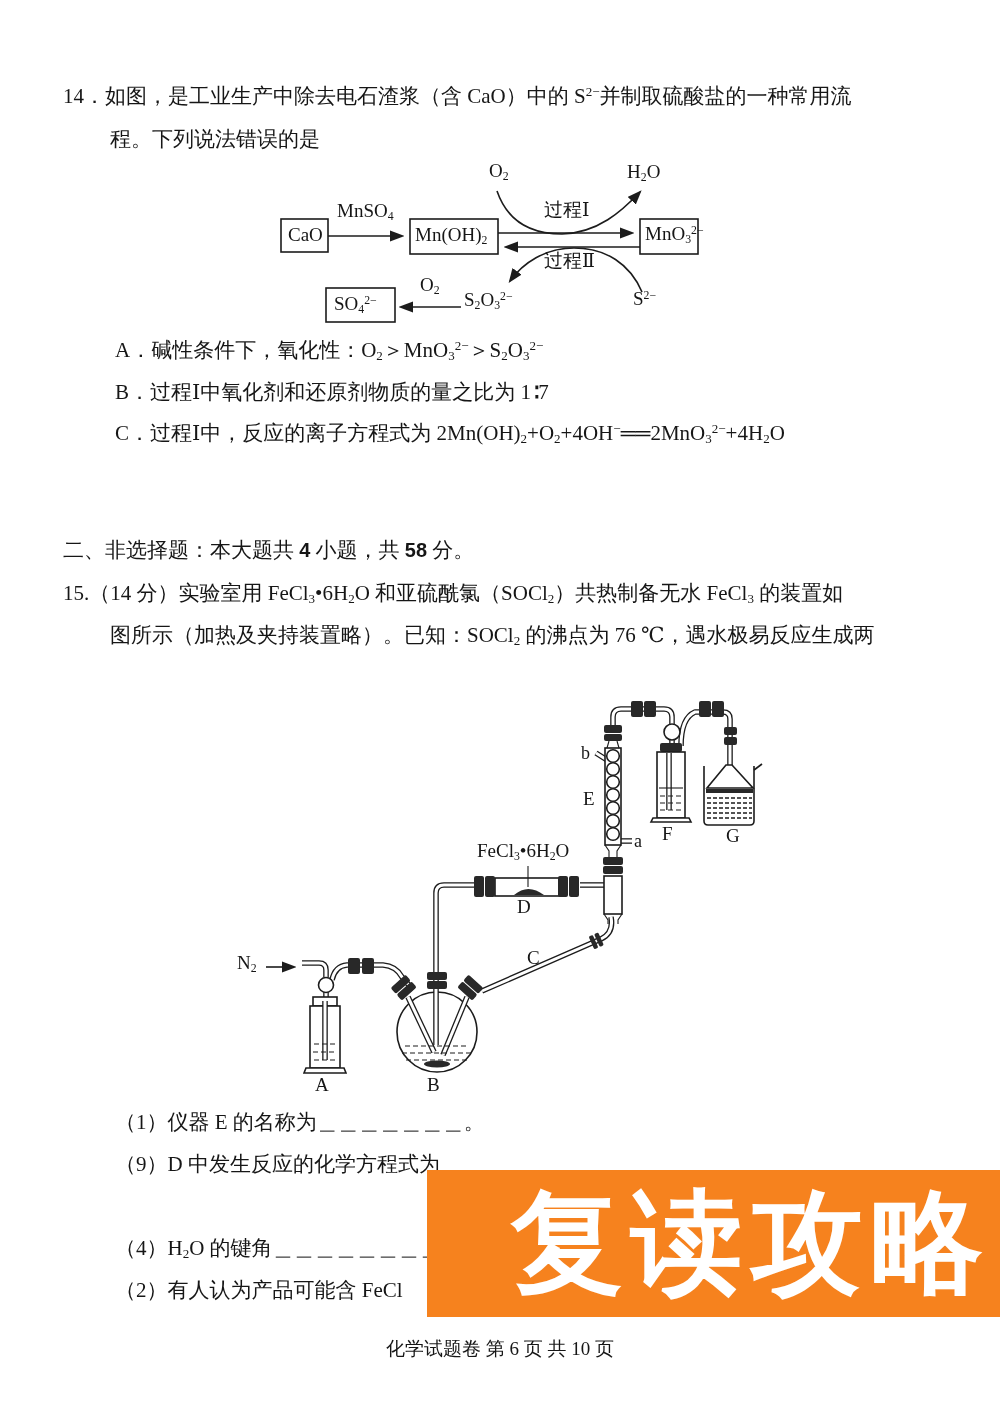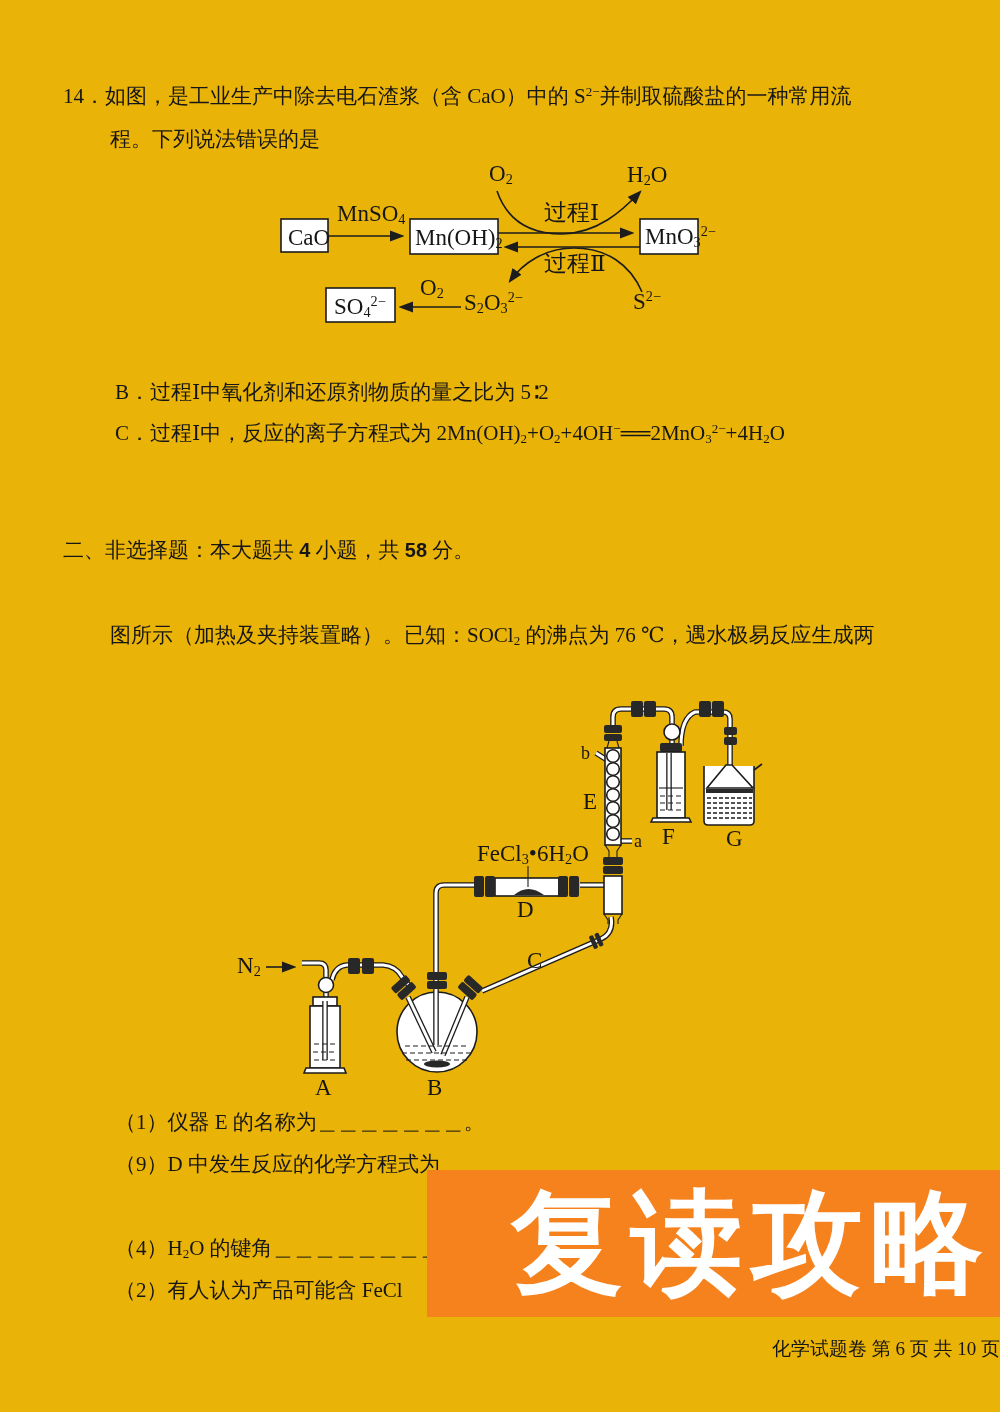--- a/index.html
+++ b/index.html
@@ -1,35 +1,35 @@
 <!DOCTYPE html>
 <html><head>
 <meta charset="utf-8">
 <style>
   html,body{margin:0;padding:0;background:#e8e8e8;}
-  #page{position:relative;width:1000px;height:1412px;background:#eab308;margin:0 auto;overflow:hidden;
+  #page{position:relative;width:1000px;height:1412px;background:#ffffff;margin:0 auto;overflow:hidden;
         font-family:"Liberation Serif","DejaVu Serif",serif;color:#161616;}
   .t{position:absolute;font-size:21px;line-height:1.22;white-space:nowrap;z-index:2;}
-  .lbl{position:absolute;font-size:23px;line-height:1.1;white-space:nowrap;z-index:2;}
+  .lbl{position:absolute;font-size:19px;line-height:1.1;white-space:nowrap;z-index:2;}
   .sm{font-size:18px;}
   sup{font-size:0.62em;vertical-align:0.55em;letter-spacing:0;}
   sub{font-size:0.62em;vertical-align:-0.22em;letter-spacing:0;}
   b{font-family:"Liberation Sans","DejaVu Sans",sans-serif;font-weight:700;font-size:0.95em;}
   svg#fig{position:absolute;left:0;top:0;z-index:1;}
   .ln{stroke:#1c1c1c;stroke-width:1.6;fill:none;}
   .thin{stroke:#1c1c1c;stroke-width:1.1;fill:none;}
   .bx{fill:#ffffff;stroke:#1c1c1c;stroke-width:1.6;}
   .po{stroke:#1c1c1c;stroke-width:5.6;fill:none;stroke-linejoin:round;}
   .pi{stroke:#ffffff;stroke-width:3;fill:none;stroke-linejoin:round;}
   .dk{fill:#282828;stroke:none;}
   .dash{stroke:#1c1c1c;stroke-width:1.1;stroke-dasharray:5 3;fill:none;}
   .hatch{stroke:#1c1c1c;stroke-width:1.3;stroke-dasharray:4 2;fill:none;}
   #watermark{position:absolute;display:flex;align-items:center;justify-content:center;z-index:5;
              font-family:"DejaVu Sans","Liberation Sans",sans-serif;font-weight:900;}
-  .footer{position:absolute;left:0;width:100%;text-align:right;font-size:19px;z-index:2;}
+  .footer{position:absolute;left:0;width:100%;text-align:center;font-size:19px;z-index:2;}
 </style>
 </head>
 <body>
 
 <div id="page">
 
   <svg id="fig" width="1000" height="1412" viewBox="0 0 1000 1412">
     <defs>
       <marker id="ah" markerWidth="9" markerHeight="8" refX="7.5" refY="3.5" orient="auto">
         <path d="M0,0 L9,3.5 L0,7 Z" fill="#1c1c1c"></path>
@@ -200,25 +200,27 @@
   <div class="lbl" style="left:544px;top:200px">过程Ⅰ</div>
   <div class="lbl" style="left:288px;top:225px">CaO</div>
   <div class="lbl" style="left:415px;top:225px">Mn(OH)<sub>2</sub></div>
   <div class="lbl" style="left:645px;top:224px">MnO<sub>3</sub><sup>2−</sup></div>
   <div class="lbl" style="left:544px;top:251px">过程Ⅱ</div>
   <div class="lbl" style="left:420px;top:275px">O<sub>2</sub></div>
   <div class="lbl" style="left:334px;top:294px">SO<sub>4</sub><sup>2−</sup></div>
   <div class="lbl" style="left:464px;top:290px">S<sub>2</sub>O<sub>3</sub><sup>2−</sup></div>
   <div class="lbl" style="left:633px;top:289px">S<sup>2−</sup></div>
 
-  <div class="t" style="left:115px;top:380px">B．过程Ⅰ中氧化剂和还原剂物质的量之比为 5∶2</div>
+  <div class="t" style="left:115px;top:338px">A．碱性条件下，氧化性：O<sub>2</sub>＞MnO<sub>3</sub><sup>2−</sup>＞S<sub>2</sub>O<sub>3</sub><sup>2−</sup></div>
+  <div class="t" style="left:115px;top:380px">B．过程Ⅰ中氧化剂和还原剂物质的量之比为 1∶7</div>
   <div class="t" style="left:115px;top:421px">C．过程Ⅰ中，反应的离子方程式为 2Mn(OH)<sub>2</sub>+O<sub>2</sub>+4OH<sup>−</sup>══2MnO<sub>3</sub><sup>2−</sup>+4H<sub>2</sub>O</div>
 
   <div class="t" style="left:63px;top:538px">二、非选择题：本大题共 <b>4</b> 小题，共 <b>58</b> 分。</div>
 
+  <div class="t" style="left:63px;top:581px">15.（14 分）实验室用 FeCl<sub>3</sub>•6H<sub>2</sub>O 和亚硫酰氯（SOCl<sub>2</sub>）共热制备无水 FeCl<sub>3</sub> 的装置如</div>
   <div class="t" style="left:110px;top:623px">图所示（加热及夹持装置略）。已知：SOCl<sub>2</sub> 的沸点为 76 ℃，遇水极易反应生成两</div>
 
   <div class="lbl" style="left:237px;top:953px">N<sub>2</sub></div>
   <div class="lbl" style="left:477px;top:841px">FeCl<sub>3</sub>•6H<sub>2</sub>O</div>
   <div class="lbl sm" style="left:581px;top:744px">b</div>
   <div class="lbl" style="left:583px;top:789px">E</div>
   <div class="lbl sm" style="left:634px;top:832px">a</div>
   <div class="lbl" style="left:315px;top:1075px">A</div>
   <div class="lbl" style="left:427px;top:1075px">B</div>
   <div class="lbl" style="left:527px;top:948px">C</div>

